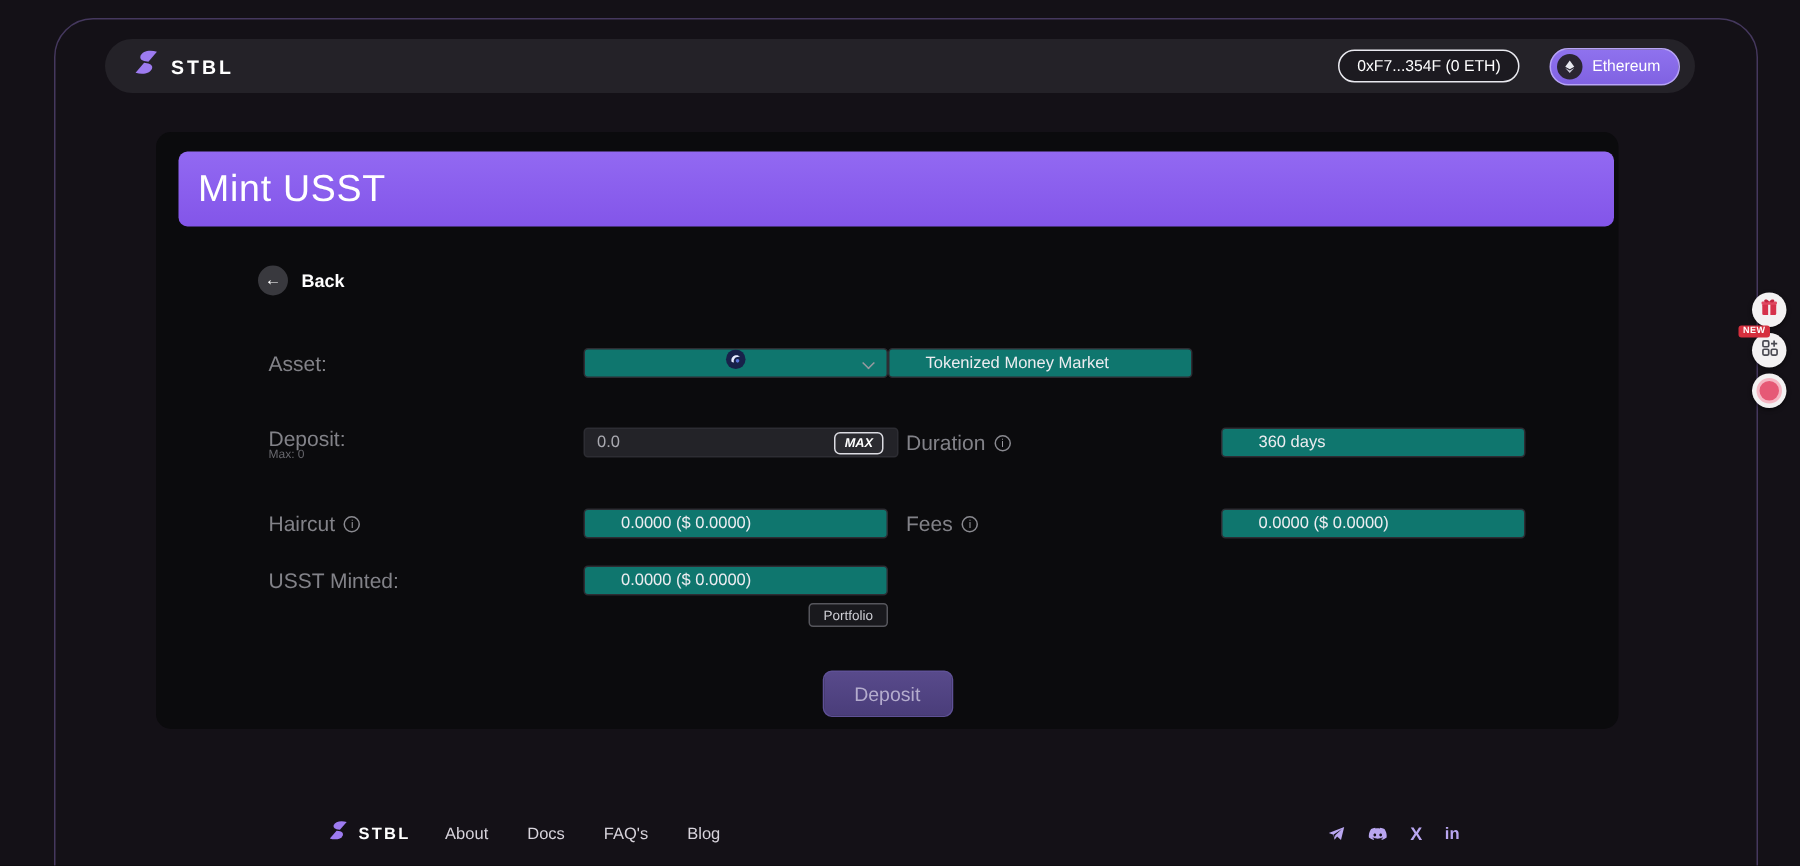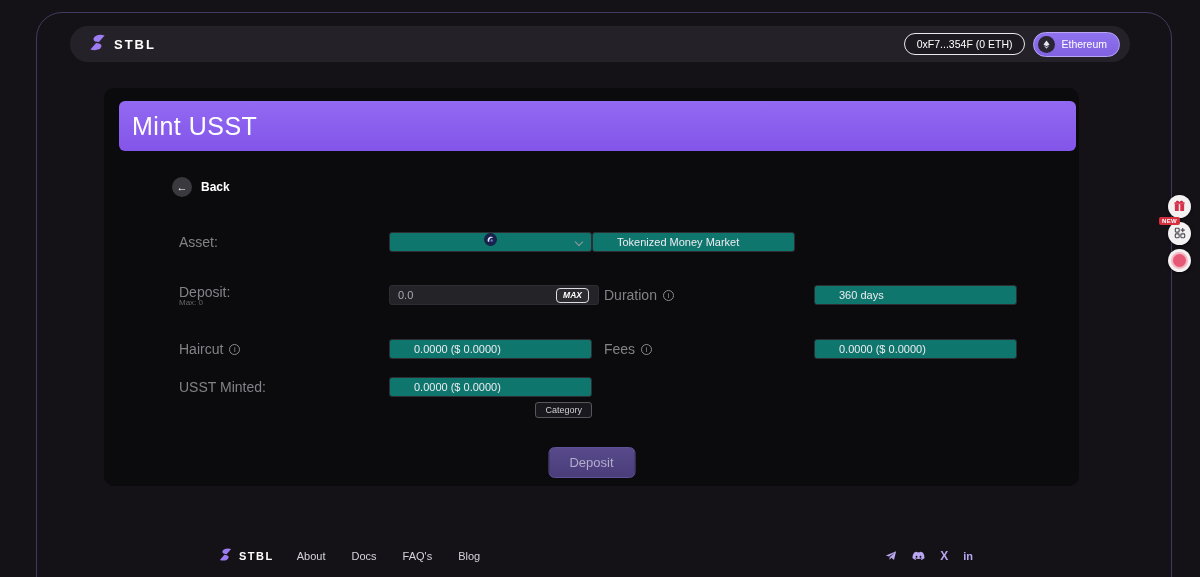--- a/index.html
+++ b/index.html
@@ -31,21 +31,21 @@
     color:#9b78ec;
     background:radial-gradient(ellipse 120% 90% at 50% 100%, rgba(125,85,225,.38), transparent 70%);
     padding:9px 8px;
   }
   .nav-spacer { flex:1; }
   .wallet-pill {
     border:1px solid #e9e9ef; border-radius:15px; padding:4px 12px;
     font-size:10.5px; color:#fff; background:#1c1a20; white-space:nowrap;
   }
   .network-btn {
-    margin-left:8px; display:flex; align-items:center; gap:6px;
+    margin-left:20px; display:flex; align-items:center; gap:6px;
     background:linear-gradient(180deg,#8f72ee,#8062e2);
     border:1px solid #b7a4f6; border-radius:14px;
     padding:3px 12px 3px 4px; font-size:10.5px; color:#fff; cursor:pointer;text-align:center;
   }
   .eth-circle {
     width:17px; height:17px; border-radius:50%; background:#2a2532;
     display:flex; align-items:center; justify-content:center;
   }
   
   .card {
@@ -228,21 +228,21 @@
         <span>Fees</span>
         <span class="info-icon"></span>
       </div>
       <div class="field">0.0000 ($ 0.0000)</div>
     </div>
 
     <div class="form-row">
       <div class="flabel">USST Minted:</div>
       <div class="stack">
         <div class="field" style="align-self:stretch;">0.0000 ($ 0.0000)</div>
-        <button class="simulate-btn">Category</button>
+        <button class="simulate-btn">Portfolio</button>
       </div>
     </div>
 
   </div>
 
   <button class="deposit-btn">Deposit</button>
 </div>
 
 <div class="side-widgets">
   <div class="widget-circle">

